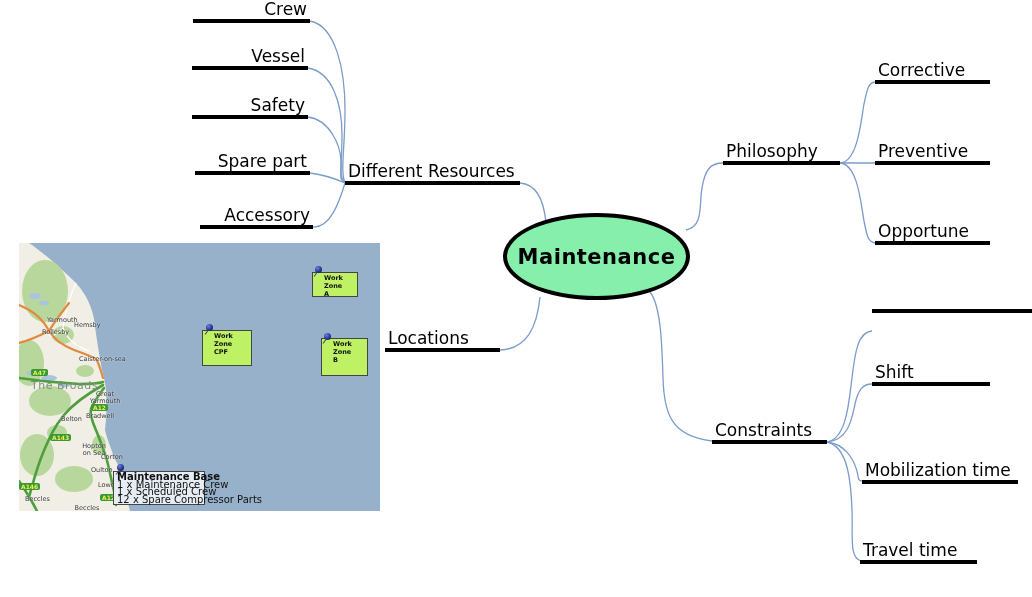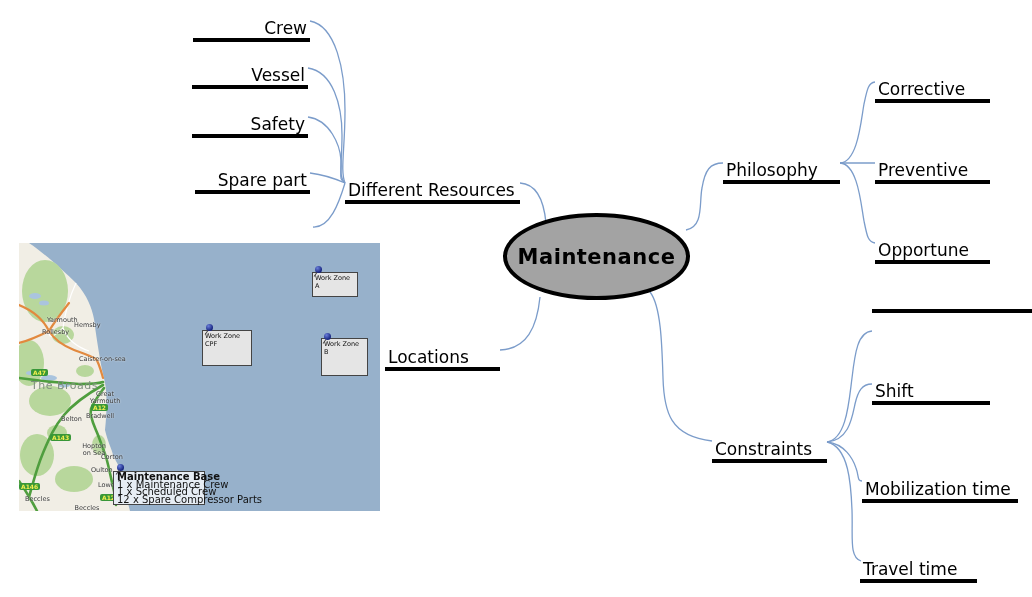--- a/index.html
+++ b/index.html
@@ -1,39 +1,39 @@
 <!DOCTYPE html>
 <html><head>
 <meta charset="utf-8">
 <style>
   html,body{margin:0;padding:0;background:#fff;}
   .stage{position:relative;width:1032px;height:597px;background:#fff;overflow:hidden;
          font-family:"DejaVu Sans","Liberation Sans",sans-serif;}
   svg.connectors{position:absolute;left:0;top:0;pointer-events:none;}
   
   .node{position:absolute;}
-  .nl{font-size:17px;line-height:20px;color:#000;padding:0 3px;white-space:nowrap;margin-top:19px;}
+  .nl{font-size:17px;line-height:20px;color:#000;padding:0 3px;white-space:nowrap;}
   .node.right-text .nl{text-align:right;}
   .bar{height:4px;background:#000;}
   
   .root{position:absolute;left:503px;top:213px;width:187px;height:87px;
-        background:#a3a3a3;border:4px solid #000;border-radius:50%;
+        background:#86efac;border:4px solid #000;border-radius:50%;
         display:flex;align-items:center;justify-content:center;box-sizing:border-box;}
   .root .rl{font-size:21px;font-weight:bold;color:#000;letter-spacing:.5px;}
   
   .map{position:absolute;left:19px;top:243px;width:361px;height:268px;background:#97b1cb;overflow:hidden;}
   .map svg{position:absolute;left:0;top:0;}
   .town{position:absolute;font-size:6.5px;line-height:7px;color:#3a3a3a;white-space:pre-line;
         text-shadow:0 0 2px rgba(255,255,255,.9);z-index:2;}
   .town.center{text-align:center;margin-top:12px;}
   .region{position:absolute;font-size:11px;color:#7e8f7e;z-index:2;letter-spacing:.5px;}
   .shield{position:absolute;background:#389738;color:#f3ef4e;font-size:6px;font-weight:bold;
           line-height:7px;padding:0 2px;border-radius:2px;z-index:2;}
-  .wz{position:absolute;background:#e5e5e5;border:1px solid #444;color:#111;
-      font-size:6.5px;font-weight:normal;line-height:8px;padding:1px 2px;box-sizing:border-box;z-index:3;}
+  .wz{position:absolute;background:#bef264;border:1px solid #444;color:#111;
+      font-size:6.5px;font-weight:bold;line-height:8px;padding:1px 11px;box-sizing:border-box;z-index:3;}
   .base{position:absolute;background:#e7edf4;border:1px solid #444;color:#111;
         font-size:10px;line-height:7.5px;padding:1px 3px;box-sizing:border-box;z-index:4;white-space:nowrap;}
   .base .bt{font-weight:bold;}
   .pin{position:absolute;width:7px;height:7px;border-radius:50%;z-index:5;
        background:radial-gradient(circle at 35% 30%,#6b7fdb,#16247f 70%);}
   .pin::after{content:"";position:absolute;left:0px;top:6px;width:1px;height:5px;background:#444;
        transform:rotate(35deg);}
 </style>
 </head>
 <body>
@@ -74,20 +74,24 @@
     <div class="bar"></div>
   </div>
   <div class="node right-text" style="left:192px;top:95px;width:116px">
     <div class="nl">Safety</div>
     <div class="bar"></div>
   </div>
   <div class="node right-text" style="left:195px;top:151px;width:115px">
     <div class="nl">Spare part</div>
     <div class="bar"></div>
   </div>
+  <div class="node right-text" style="left:200px;top:205px;width:113px">
+    <div class="nl">Accessory</div>
+    <div class="bar"></div>
+  </div>
   <div class="node" style="left:345px;top:161px;width:175px">
     <div class="nl">Different Resources</div>
     <div class="bar"></div>
   </div>
   <div class="node" style="left:385px;top:328px;width:115px">
     <div class="nl">Locations</div>
     <div class="bar"></div>
   </div>
 
   <div class="node" style="left:723px;top:141px;width:117px">

